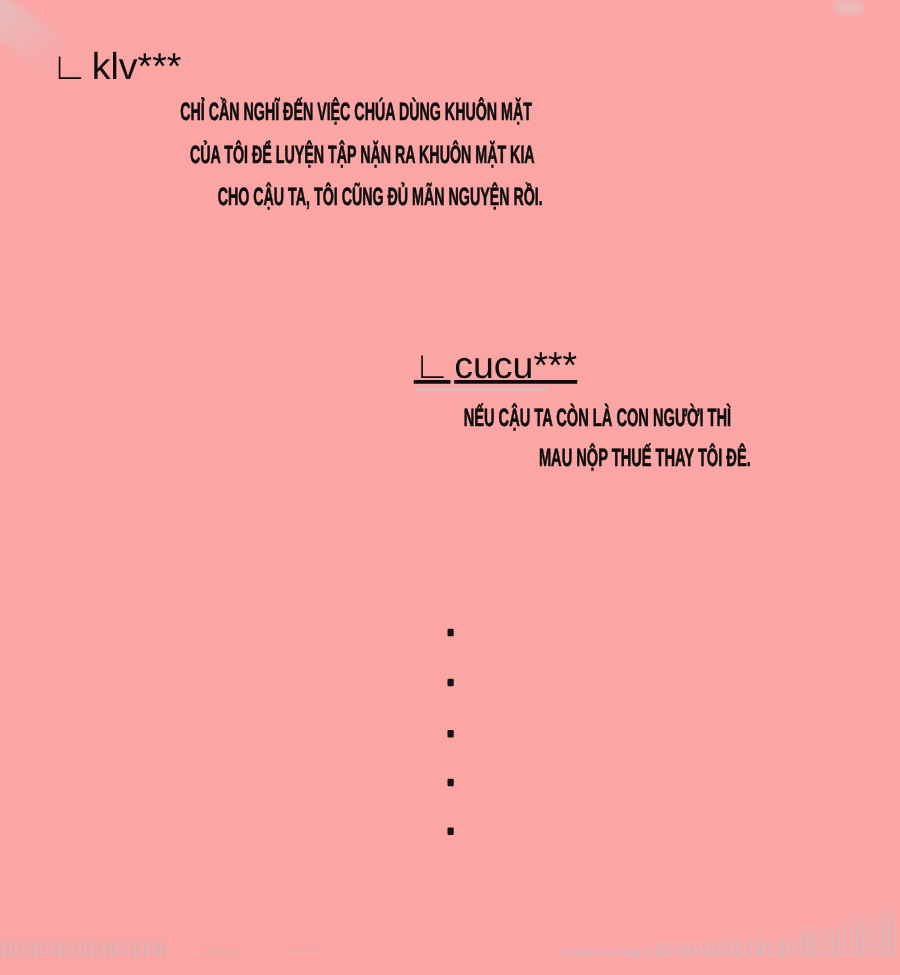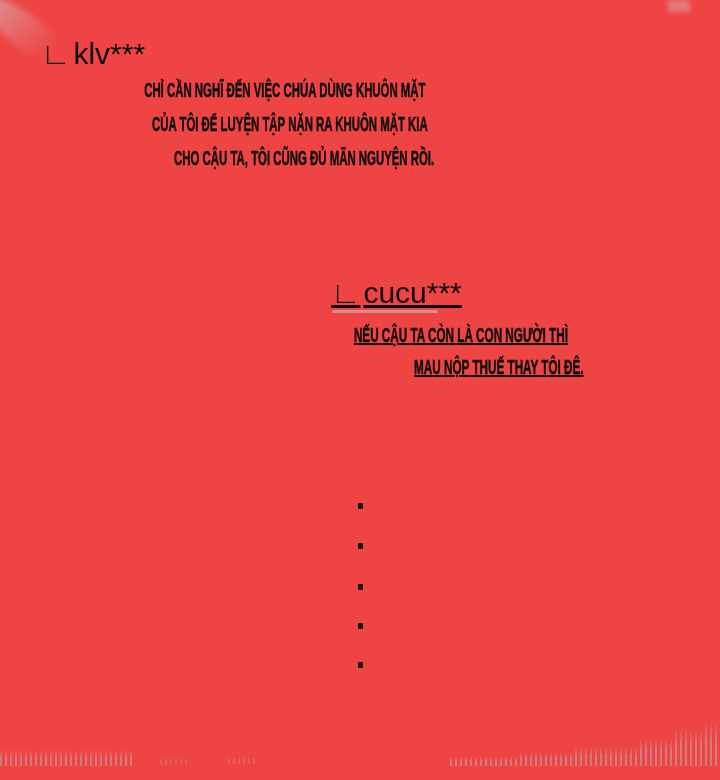--- a/index.html
+++ b/index.html
@@ -1,17 +1,17 @@
 <!DOCTYPE html>
 <html><head>
 <meta charset="utf-8">
 <style>
   html,body{margin:0;padding:0;background:#ffffff;}
   .page{
-    position:relative;width:720px;height:780px;background:#ef4444;overflow:hidden;
+    position:relative;width:720px;height:780px;background:#fca5a5;overflow:hidden;
     font-family:"Liberation Sans","DejaVu Sans",sans-serif;color:#0d0d0d;
   }
   
   .wisp{
     position:absolute;left:-30px;top:18px;width:120px;height:34px;
     background:linear-gradient(100deg, rgba(205,214,217,0.9), rgba(205,214,217,0) 70%);
     border-radius:50%;transform:rotate(38deg);filter:blur(3px);opacity:.65;
   }
   .tr-smudge{
     position:absolute;left:668px;top:0;width:22px;height:12px;
@@ -30,21 +30,21 @@
   .msg{
     position:absolute;display:flex;flex-direction:column;align-items:flex-end;
     font-weight:bold;font-size:20px;
   }
   .msg .line{
     white-space:nowrap;transform-origin:50% 0;
     -webkit-text-stroke:0.5px #0d0d0d;
   }
   .m1{left:0;top:73px;width:532px;}
   .m1 .line{line-height:34px;transform:scaleX(0.57);}
-  .m2{left:324px;top:319px;width:320px;text-decoration:underline;}
+  .m2{left:341px;top:319px;width:320px;}
   .m2 .line{line-height:32px;transform:scaleX(0.585);}
   
   .ghost-line{
     position:absolute;left:332px;top:310px;width:106px;height:3px;
     background:#c6cbcc;opacity:.55;border-radius:1.5px;
   }
   
   .dots{display:contents;}
   .dot{position:absolute;left:358px;width:5px;height:6px;background:#141414;border-radius:1px;}
   .dot:nth-child(1){top:503px;}

